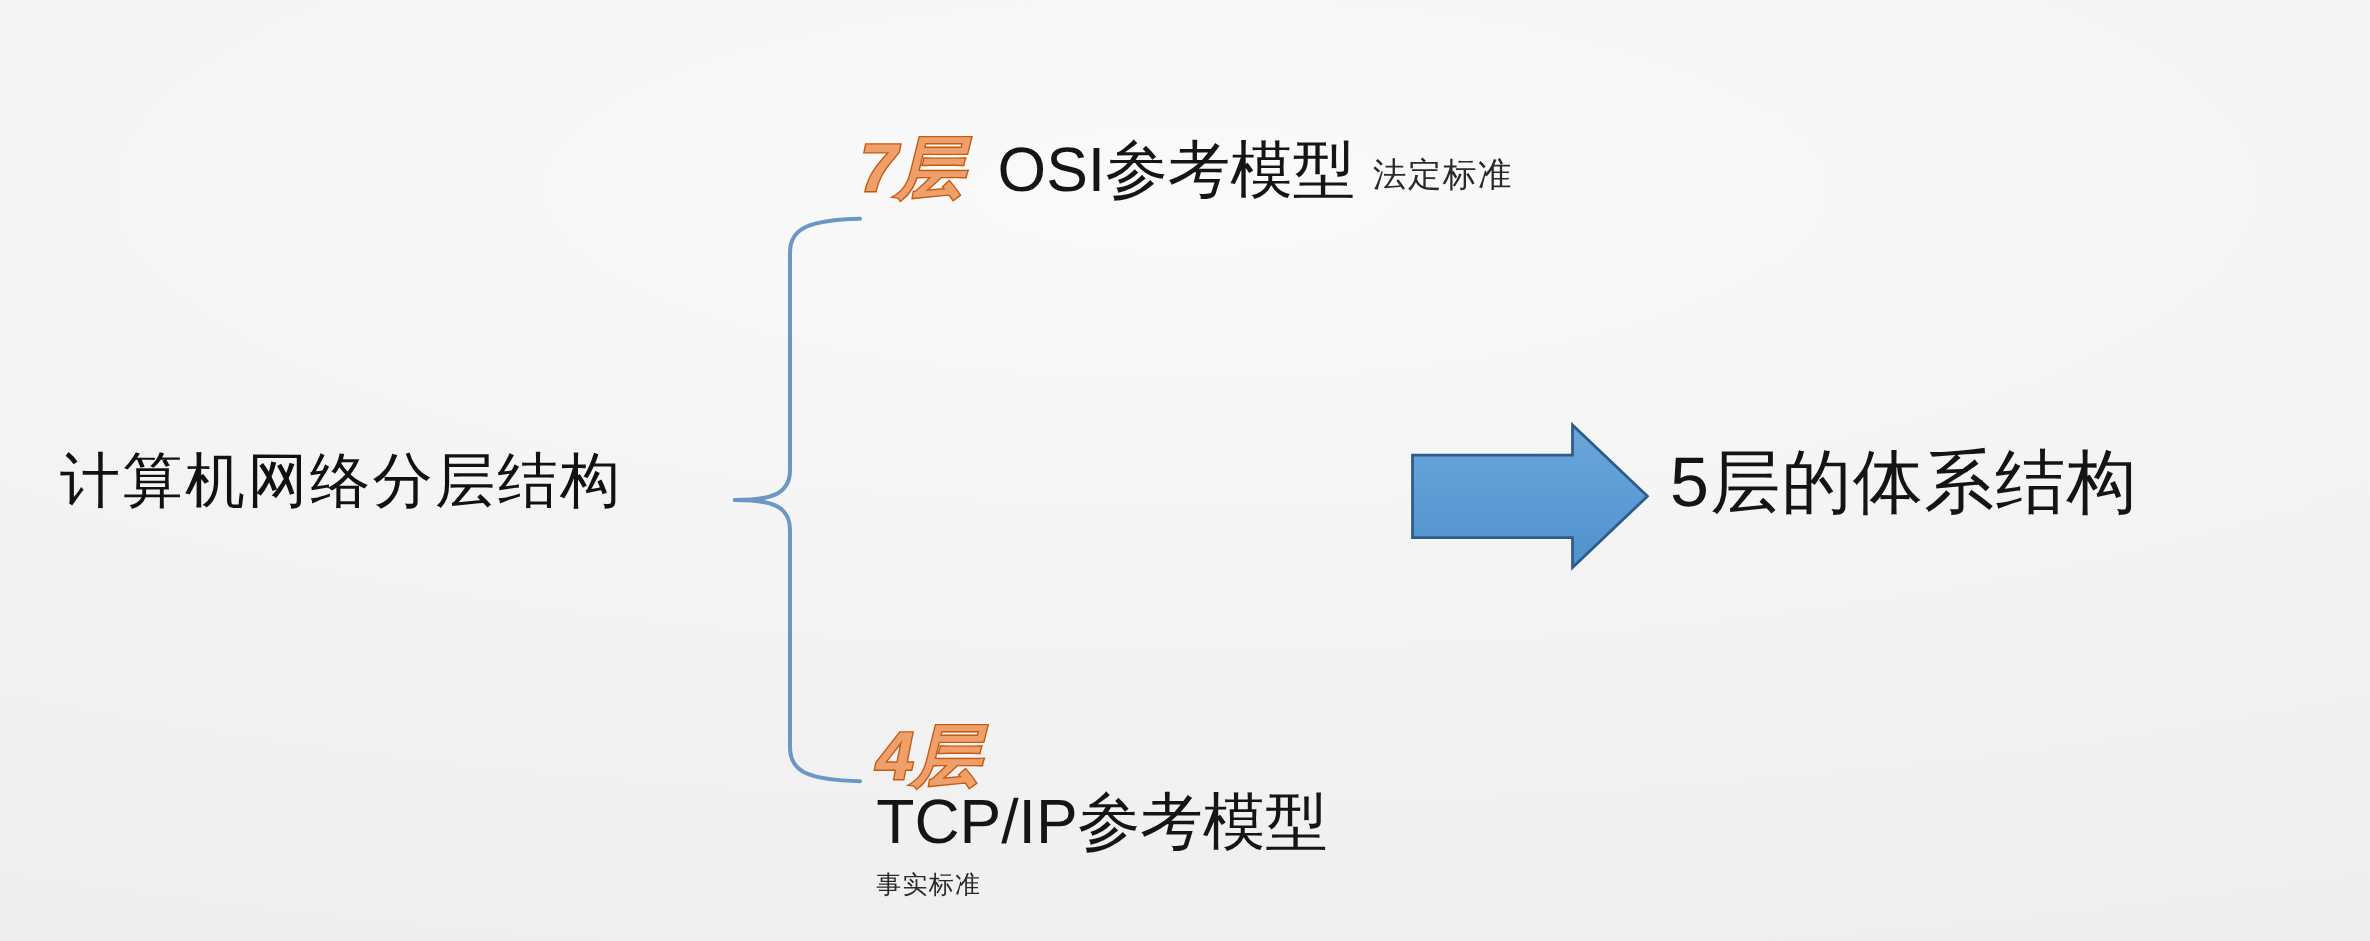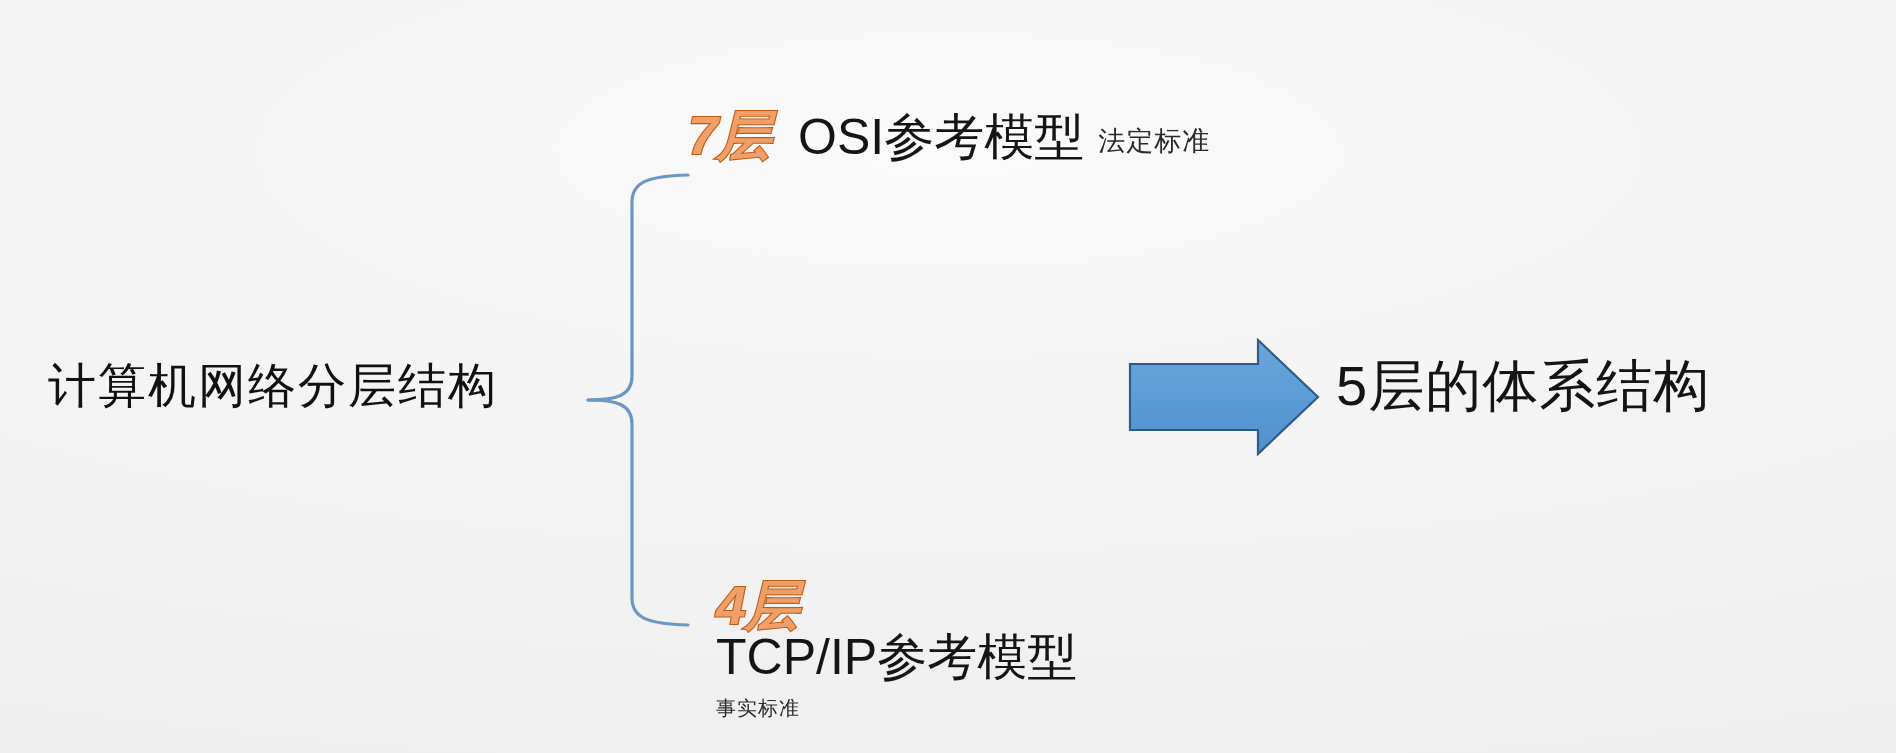--- a/index.html
+++ b/index.html
@@ -64,21 +64,21 @@
     text-align: right;
   }
   .branch-main {
     font-family: "Liberation Sans", "DejaVu Sans", sans-serif;
     font-size: 50px;
     line-height: 1;
     color: #151515;
     letter-spacing: 0px;
     margin-left: 28px;
   }
-  #branch-tcp .branch-main { margin-left: 28px; }
+  #branch-tcp .branch-main { margin-left: 13px; }
   .branch-note {
     font-family: "Liberation Sans", "DejaVu Sans", sans-serif;
     font-size: 27px;
     line-height: 1;
     color: #2a2a2a;
     letter-spacing: 1px;
     margin-top: 14px;
   }
   #branch-osi .branch-note { margin-left: 14px; position: relative; top: -4px; }
   #branch-tcp .branch-note { margin-left: 2px;  position: relative; top: 2px; font-size: 20px; }

